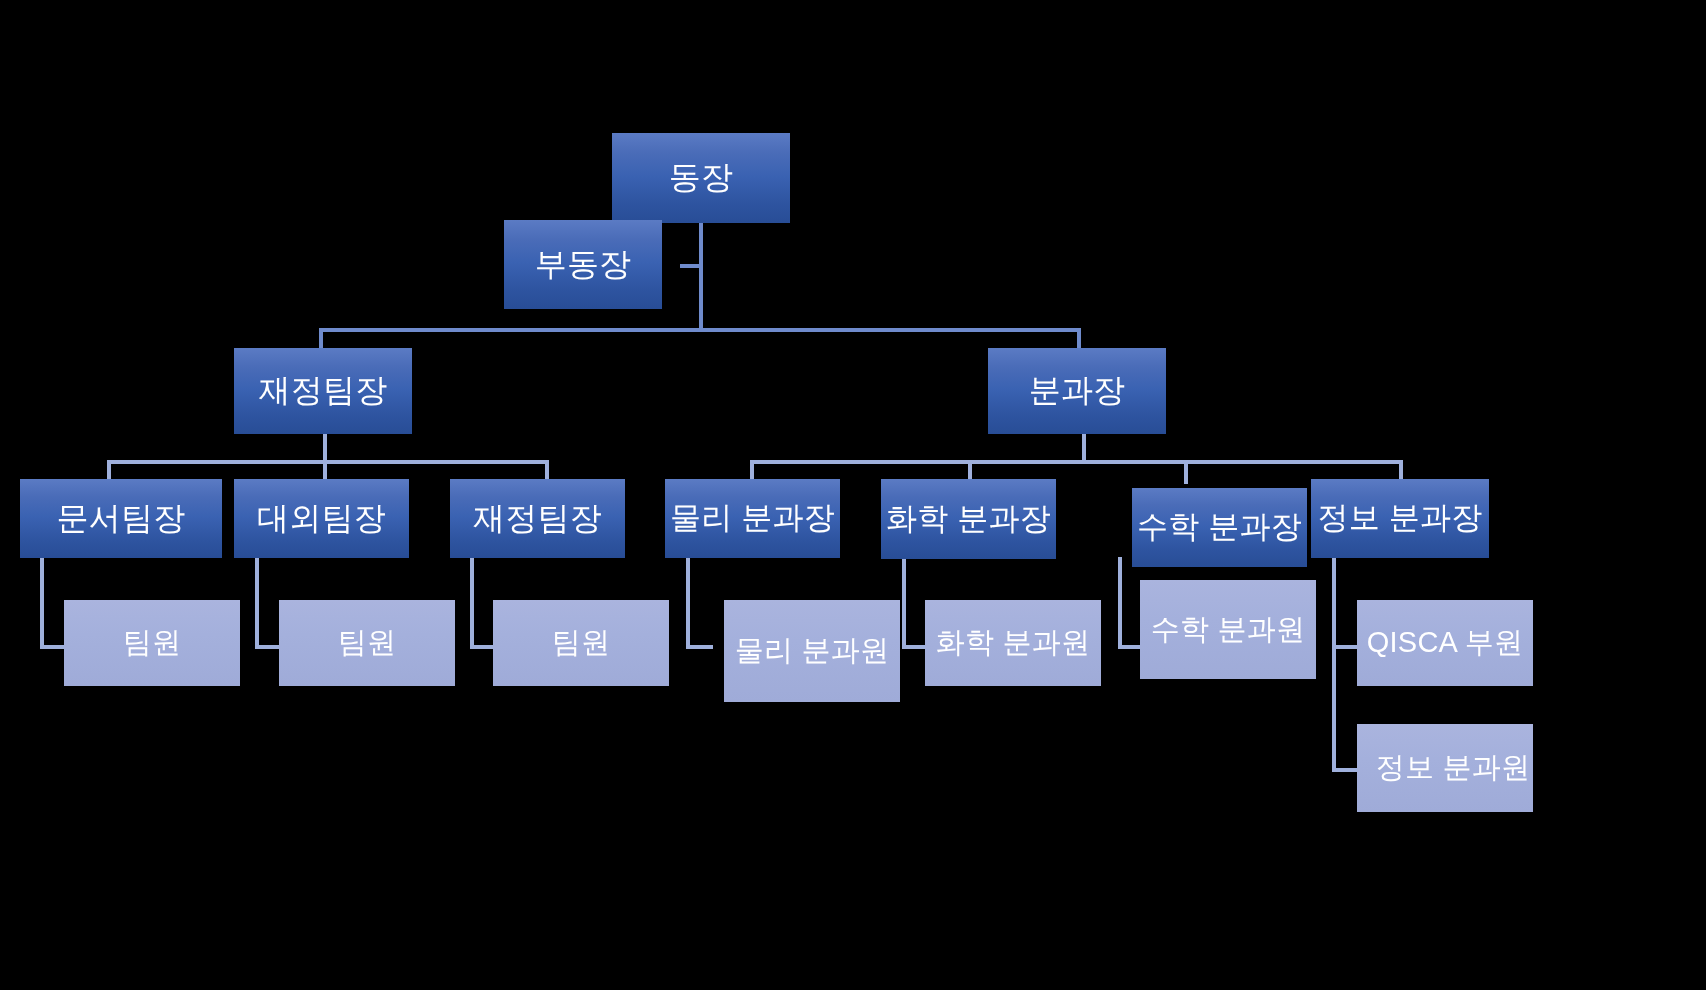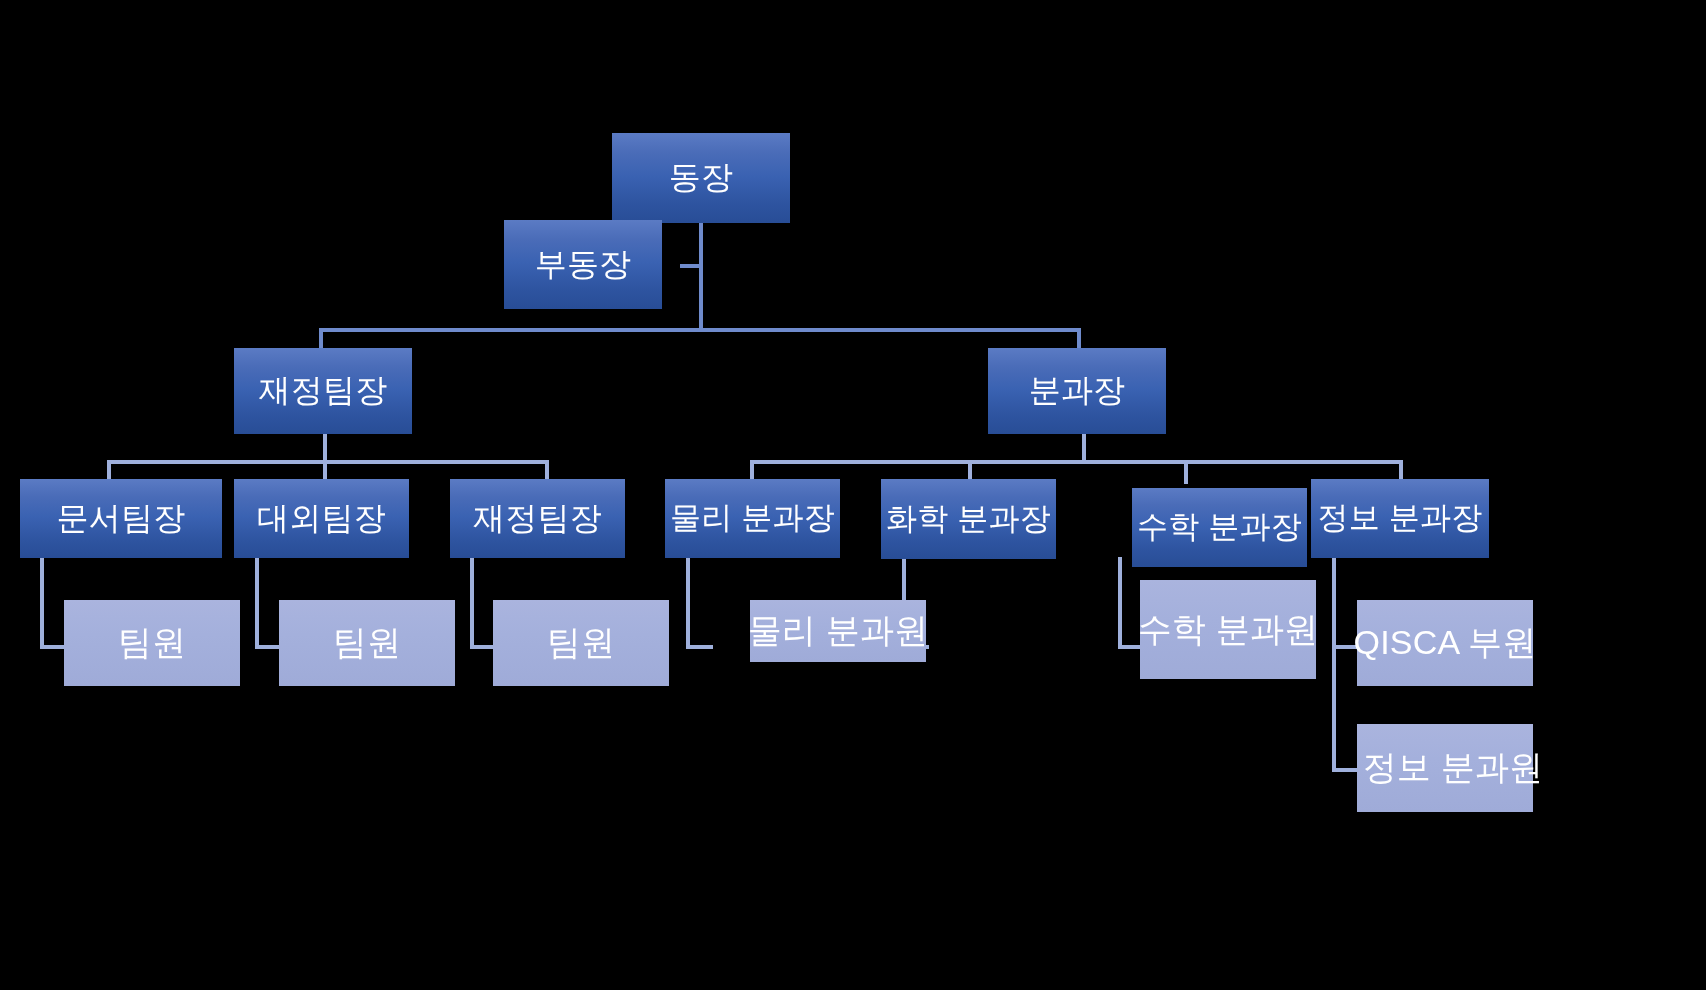--- a/index.html
+++ b/index.html
@@ -31,21 +31,21 @@
   .lvl-dark {
     background: linear-gradient(180deg, #5b7bc4 0%, #4a6cb8 22%, #3a62b2 48%, #2e54a0 78%, #284d96 100%);
     font-size: 32px;
   }
   .lvl-dark.small {
     font-size: 31px;
   }
   
   .lvl-light {
     background: linear-gradient(180deg, #aab4de 0%, #a4b0dc 40%, #9fabd8 100%);
-    font-size: 34px;
+    font-size: 29px;
     color: #ffffff;
   }
   
   .conn {
     position: absolute;
     background: #9fb0dc;
   }
   .conn-dark {
     position: absolute;
     background: #6f8bcc;
@@ -145,22 +145,25 @@
 
   <div class="node lvl-light" style="left:64px; top:600px; width:176px; height:86px;">
     <span>팀원</span>
   </div>
   <div class="node lvl-light" style="left:279px; top:600px; width:176px; height:86px;">
     <span>팀원</span>
   </div>
   <div class="node lvl-light" style="left:493px; top:600px; width:176px; height:86px;">
     <span>팀원</span>
   </div>
-  <div class="node lvl-light" style="left:750px; top:600px; width:176px; height:62px;">
+  <div class="node lvl-light" style="left:724px; top:600px; width:176px; height:102px;">
     <span>물리 분과원</span>
+  </div>
+  <div class="node lvl-light" style="left:925px; top:600px; width:176px; height:86px;">
+    <span>화학 분과원</span>
   </div>
   <div class="node lvl-light" style="left:1140px; top:580px; width:176px; height:99px;">
     <span>수학 분과원</span>
   </div>
   <div class="node lvl-light" style="left:1357px; top:600px; width:176px; height:86px;justify-content:center;">
     <span>QISCA 부원</span>
   </div>
   <div class="node lvl-light" style="left:1357px; top:724px; width:176px; height:88px;padding-left:16px;">
     <span>정보 분과원</span>
   </div>

